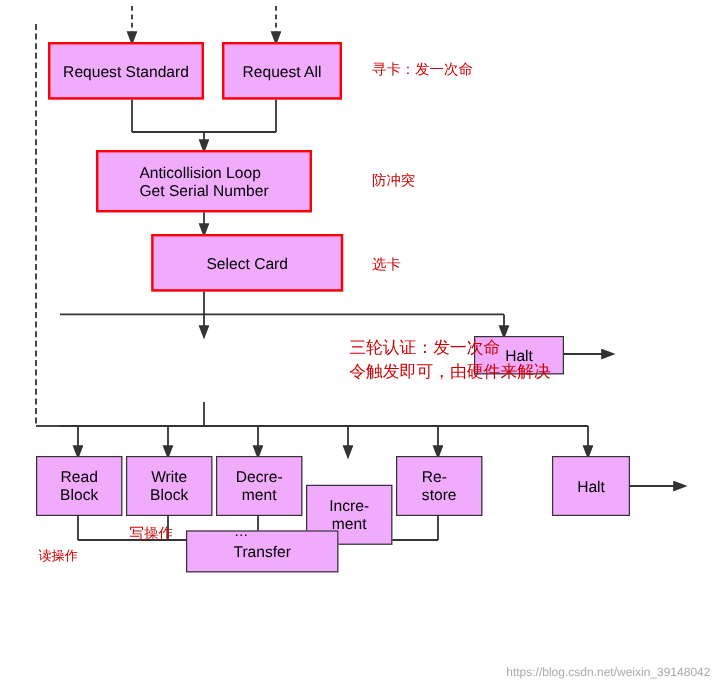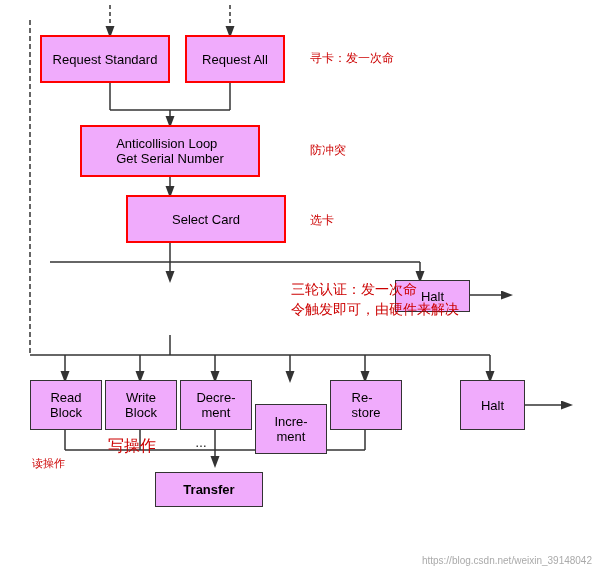--- a/index.html
+++ b/index.html
@@ -184,28 +184,28 @@
 
   <div class="box" style="left:330px; top:380px; width:72px; height:50px;">
     <span style="white-space:pre-line; text-align:left;">Re-
 store</span>
   </div>
 
   <div class="box" style="left:460px; top:380px; width:65px; height:50px;">
     <span>Halt</span>
   </div>
 
-  <div class="box" style="left:155px; top:472px; width:108px; height:35px;font-weight:bold;">
+  <div class="box" style="left:155px; top:442px; width:127px; height:35px;">
     <span>Transfer</span>
   </div>
 
   <div class="annotation" style="left:32px; top:456px; font-size:11px;">
     <span>读操作</span>
   </div>
-  <div class="annotation" style="left:108px; top:436px; font-size:16px;">
+  <div class="annotation" style="left:108px; top:436px; font-size:12px;">
     <span>写操作</span>
   </div>
   <div class="annotation-black" style="left:195px; top:436px; font-size:12px;">
     <span>…</span>
   </div>
 
   <div class="watermark">
     <span>https://blog.csdn.net/weixin_39148042</span>
   </div>
 

